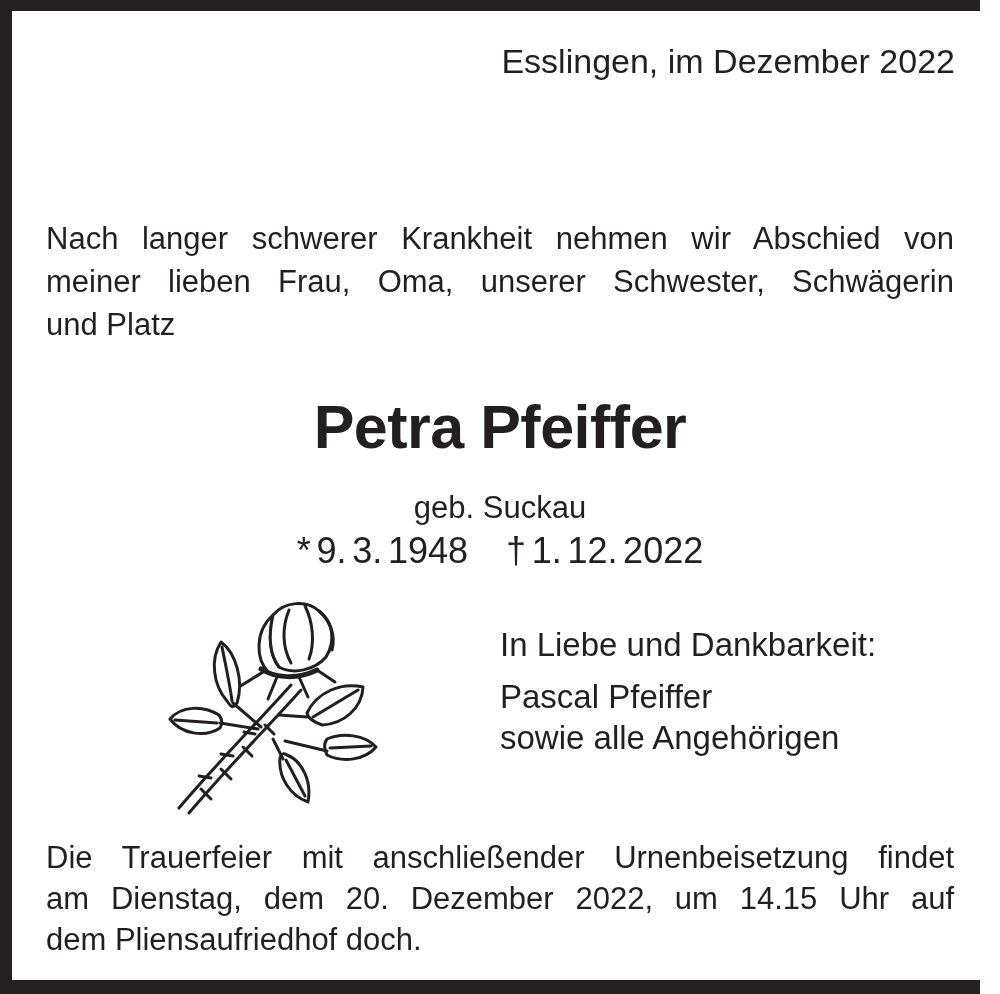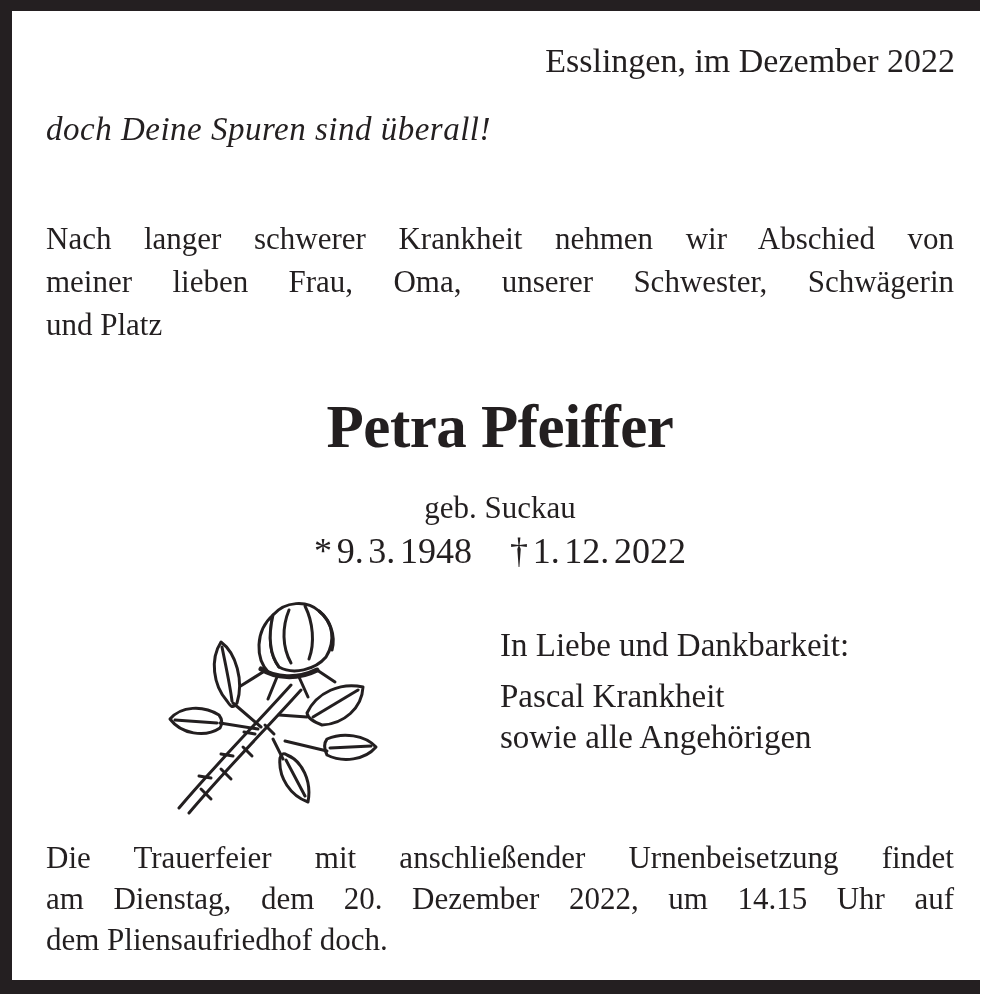--- a/index.html
+++ b/index.html
@@ -5,21 +5,21 @@
   html, body {
     margin: 0;
     padding: 0;
     background: #ffffff;
   }
   #stage {
     position: relative;
     width: 980px;
     height: 994px;
     background: #241f21;           
-    font-family: Liberation Serif, serif;
+    font-family: Liberation Sans, sans-serif;
     color: #231f20;
     overflow: hidden;
   }
   #card {
     position: absolute;
     left: 12px;
     top: 11px;
     width: 976px;
     height: 969px;
     background: #ffffff;
@@ -118,21 +118,20 @@
 </style>
 </head>
 <body>
 
 <div id="stage">
   <div id="card">
 
     <div class="abs dateline">Esslingen, im Dezember 2022</div>
 
     <div class="abs epigraph">
-      <div>doch Deine Spuren sind überall!</div>
     </div>
 
     <div class="abs announcement">
       <div class="jline">Nach langer schwerer Krankheit nehmen wir Abschied von</div>
       <div class="jline">meiner lieben Frau, Oma, unserer Schwester, Schwägerin</div>
       <div class="jline jline-last">und Platz</div>
     </div>
 
     <div class="abs deceased-name">Petra Pfeiffer</div>
 
@@ -190,21 +189,21 @@
           <path d="M122,160 C137,166 147,186 143,207 C126,201 113,183 115,163 C117,158 119,158 122,160 Z" fill="#ffffff"></path>
           <path d="M140,201 L121,165"></path>
           <path d="M118,164 L108,144"></path>
         </g>
       </svg>
     </div>
 
     <div class="abs mourners-intro">In Liebe und Dankbarkeit:</div>
 
     <div class="abs mourners-names">
-      <div>Pascal Krankheit</div>
+      <div>Pascal Pfeiffer</div>
       <div>sowie alle Angehörigen</div>
     </div>
 
     <div class="abs funeral">
       <div class="jline">Die Trauerfeier mit anschließender Urnenbeisetzung findet</div>
       <div class="jline">am Dienstag, dem 20. Dezember 2022, um 14.15 Uhr auf</div>
       <div class="jline jline-last">dem Pliensaufriedhof doch.</div>
     </div>
 
   </div>

